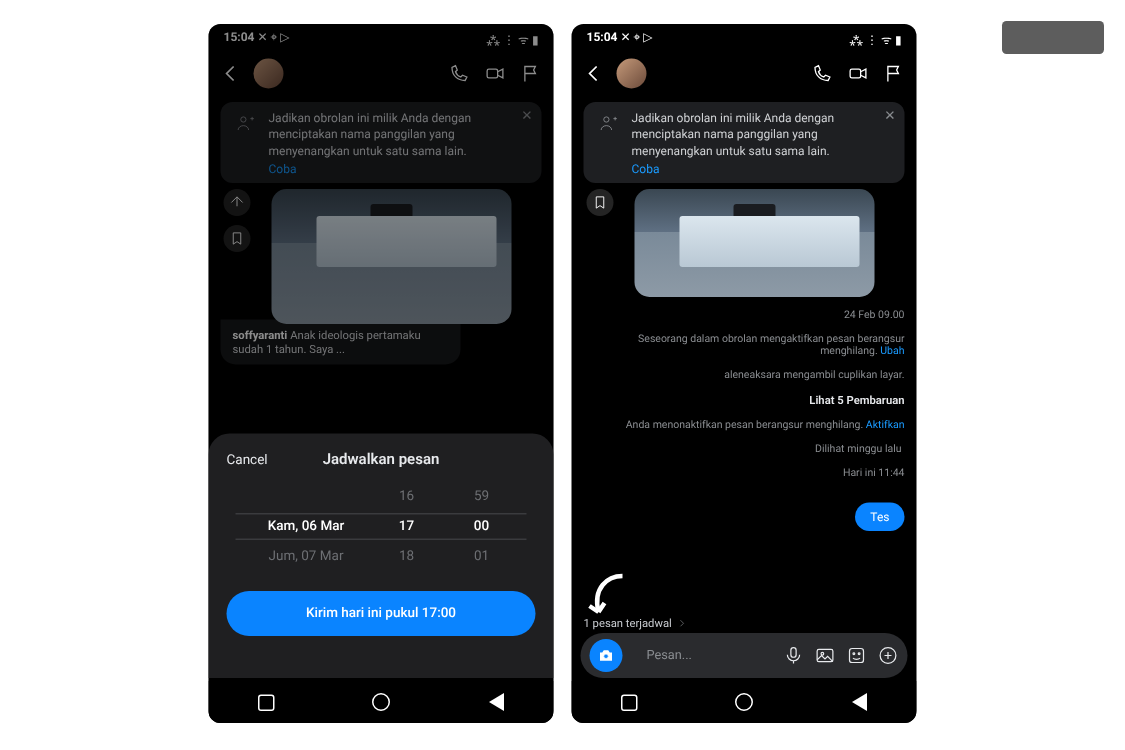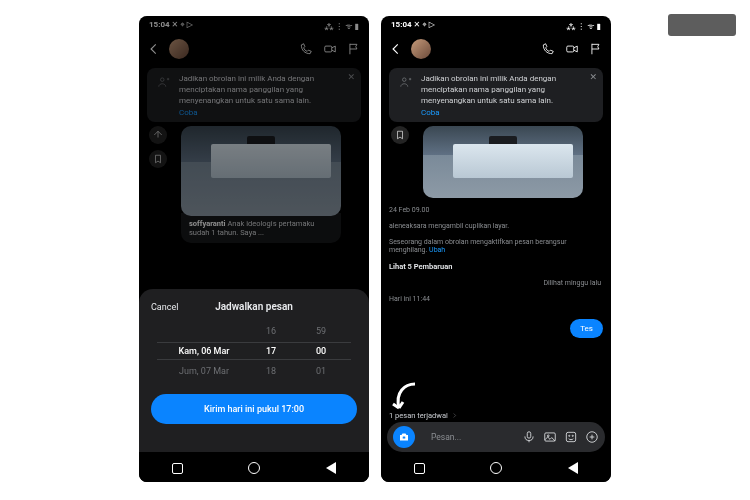--- a/index.html
+++ b/index.html
@@ -29,42 +29,42 @@
   .suggest .txt{font-size:8px;line-height:11px;color:#d0d2d5;}
   .suggest .try{color:#1a9bff;font-size:8px;margin-top:2px;display:block;}
   .suggest .close{position:absolute;right:6px;top:4px;color:#8a8d91;font-size:9px;}
   .chat-body{flex:1;position:relative;overflow:hidden;padding:0 8px;}
   .mini-col{position:absolute;left:10px;top:0;display:flex;flex-direction:column;gap:6px;}
   .mini-btn{width:18px;height:18px;border-radius:50%;background:rgba(40,40,40,.9);display:flex;align-items:center;justify-content:center;}
   .mini-btn svg{width:10px;height:10px;stroke:#fff;fill:none;stroke-width:1.5;}
   .shared-img{margin-left:34px;width:160px;height:90px;border-radius:10px;background:linear-gradient(180deg,#3a4752 0%,#5f7083 40%,#7a8a99 40%,#8d9aa6 100%);position:relative;overflow:hidden;}
   .shared-img::before{content:"";position:absolute;left:50%;top:10px;transform:translateX(-50%);width:28px;height:42px;background:#1a1c20;border-radius:2px;}
   .shared-img::after{content:"";position:absolute;left:30px;right:10px;top:18px;height:34px;background:linear-gradient(180deg,#dbe6ee,#b9c8d4);border-radius:2px;}
-  .shared-caption{margin-left:34px;width:160px;background:#17181a;border-radius:0 0 10px 10px;padding:6px 8px;font-size:7.5px;color:#d0d2d5;margin-top:-3px;}
+  .shared-caption{width:160px;background:#17181a;border-radius:0 0 10px 10px;padding:6px 8px;font-size:7.5px;color:#d0d2d5;margin-top:-3px;}
   .shared-caption b{color:#fff;}
 
   
   .dimmer{position:absolute;left:0;right:0;top:0;bottom:0;background:rgba(0,0,0,.45);}
   .sheet{position:absolute;left:0;right:0;bottom:30px;background:#1f1f21;border-radius:14px 14px 0 0;padding:10px 12px 28px;}
   .sheet-hdr{display:flex;align-items:center;justify-content:center;position:relative;padding:2px 0 8px;}
   .sheet-hdr .cancel{position:absolute;left:0;font-size:9px;color:#e8eaed;}
   .sheet-hdr .title{font-size:10px;font-weight:600;}
   .sheet-desc{text-align:center;font-size:7.5px;color:#b0b3b8;line-height:10px;padding:0 6px;margin-bottom:10px;}
   .wheel{display:flex;justify-content:center;gap:24px;font-size:9px;color:#6d6f73;position:relative;height:62px;align-items:center;}
   .wheel .col{display:flex;flex-direction:column;align-items:center;gap:6px;width:60px;}
   .wheel .col.small{width:26px;}
   .wheel .row{height:14px;display:flex;align-items:center;}
   .wheel .sel{color:#fff;font-weight:500;}
   .wheel::before,.wheel::after{content:"";position:absolute;left:6px;right:6px;height:1px;background:var(--divider);}
   .wheel::before{top:22px;}
   .wheel::after{bottom:22px;}
   .send-btn{margin-top:12px;background:var(--accent);border-radius:18px;height:30px;display:flex;align-items:center;justify-content:center;font-size:9px;font-weight:500;color:#fff;}
 
   
-  .sysline{text-align:left;font-size:7px;color:#8a8d91;margin:8px 0;}
+  .sysline{text-align:right;font-size:7px;color:#8a8d91;margin:8px 0;}
   .sysline .link{color:#1a9bff;}
   .sysline.bold{color:#e8eaed;font-weight:600;font-size:7.5px;}
   .bubble-row{display:flex;justify-content:flex-end;margin:16px 0;}
   .bubble{background:var(--bubble);color:#fff;padding:5px 10px;border-radius:14px;font-size:8px;}
 
   .scheduled-strip{position:absolute;bottom:62px;left:8px;font-size:7.5px;color:#c9ccd1;display:flex;align-items:center;gap:3px;}
   .scheduled-strip svg{width:7px;height:7px;stroke:#c9ccd1;fill:none;}
 
   .composer{position:absolute;bottom:30px;left:6px;right:6px;height:30px;background:#2a2b2e;border-radius:18px;display:flex;align-items:center;padding:0 6px;gap:16px;}
   .composer .cam{width:22px;height:22px;border-radius:50%;background:var(--accent);display:flex;align-items:center;justify-content:center;}
@@ -212,23 +212,24 @@
       <div class="mini-col">
         <div class="mini-btn">
             <svg viewBox="0 0 24 24">
               <path d="M6 3h12v18l-6-4-6 4z"></path>
             </svg>
           </div>
       </div>
       <div class="shared-img" style="height:72px;"></div>
 
       <div class="sysline">24 Feb 09.00</div>
+      <div class="sysline"><span>Seseorang dalam obrolan mengaktifkan pesan berangsur menghilang. </span><span class="link">Ubah</span></div>
       <div class="sysline">aleneaksara mengambil cuplikan layar.</div>
-      <div class="sysline"><span>Seseorang dalam obrolan mengaktifkan pesan berangsur menghilang. </span><span class="link">Ubah</span></div>
       <div class="sysline bold">Lihat 5 Pembaruan</div>
+      <div class="sysline"><span>Anda menonaktifkan pesan berangsur menghilang. </span><span class="link">Aktifkan</span></div>
       <div class="sysline" style="text-align:right;margin:2px 2px 6px;">Dilihat minggu lalu</div>
       <div class="sysline">Hari ini 11:44</div>
       <div class="bubble-row">
           <div class="bubble">Tes</div>
         </div>
     </div>
 
     <svg class="arrow-anno" style="left:4px;bottom:64px;" viewBox="0 0 40 40">
         <path d="M30 6 C 20 6, 10 14, 14 30" stroke="#fff" stroke-width="3" fill="none"></path>
         <path d="M14 30 l-6 -4 M14 30 l4 -6" stroke="#fff" stroke-width="3" fill="none"></path>

